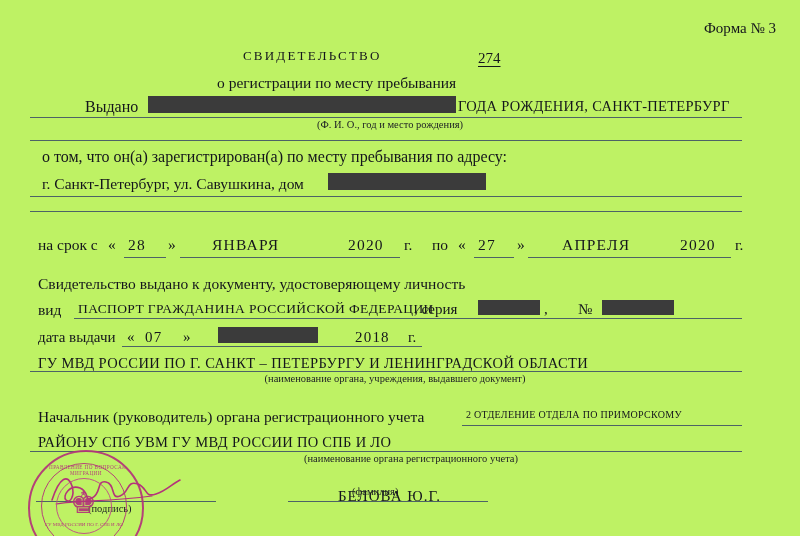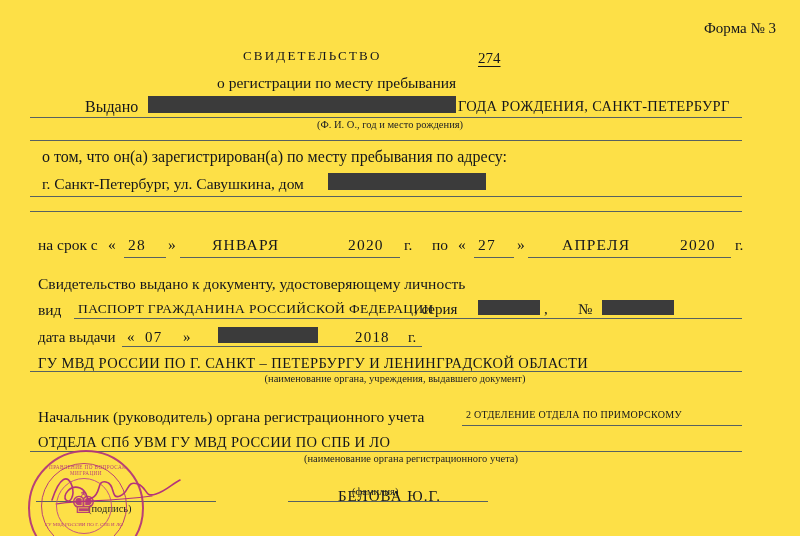--- a/index.html
+++ b/index.html
@@ -4,21 +4,21 @@
 <style>
   html, body {
     margin: 0;
     padding: 0;
     background: #ffffff;
   }
   #page {
     position: relative;
     width: 800px;
     height: 536px;
-    background: #fde047;
+    background: #bef264;
     font-family: "Liberation Serif", serif;
     color: #14161c;
     overflow: hidden;
   }
   .line {
     position: absolute;
     height: 1px;
     background: #3a4a66;
     opacity: .85;
   }
@@ -222,21 +222,21 @@
   <div class="txt row-date" style="left:408px;">г.</div>
   <div class="line" style="left:122px; top:346px; width:300px;"></div>
 
   <div class="txt row-organ">ГУ  МВД  РОССИИ  ПО  Г. САНКТ – ПЕТЕРБУРГУ  И  ЛЕНИНГРАДСКОЙ ОБЛАСТИ</div>
   <div class="line" style="left:30px; top:371px; width:712px;"></div>
   <div class="caption" style="top:373px; left:180px; width:430px;">(наименование органа, учреждения, выдавшего документ)</div>
 
   <div class="txt row-chief">Начальник (руководитель) органа регистрационного учета</div>
   <div class="txt" style="top:409px; left:466px; font-size:10px; letter-spacing:.3px;">2 ОТДЕЛЕНИЕ ОТДЕЛА  ПО ПРИМОРСКОМУ</div>
   <div class="line" style="left:462px; top:425px; width:280px;"></div>
-  <div class="txt row-chief2">ОТДЕЛА  СПб  УВМ  ГУ  МВД  РОССИИ  ПО  СПБ  И  ЛО</div>
+  <div class="txt row-chief2">РАЙОНУ  СПб  УВМ  ГУ  МВД  РОССИИ  ПО  СПБ  И  ЛО</div>
   <div class="line" style="left:30px; top:451px; width:712px;"></div>
   <div class="caption" style="top:453px; left:216px; width:390px;">(наименование органа регистрационного учета)</div>
 
   <div class="line" style="left:36px; top:501px; width:180px;"></div>
   <div class="line" style="left:288px; top:501px; width:200px;"></div>
   <div class="txt sign-name">БЕЛОВА Ю.Г.</div>
   <div class="caption cap-podpis">(подпись)</div>
   <div class="caption cap-familia">(фамилия)</div>
 
   <svg class="signature" viewBox="0 0 135 40">

